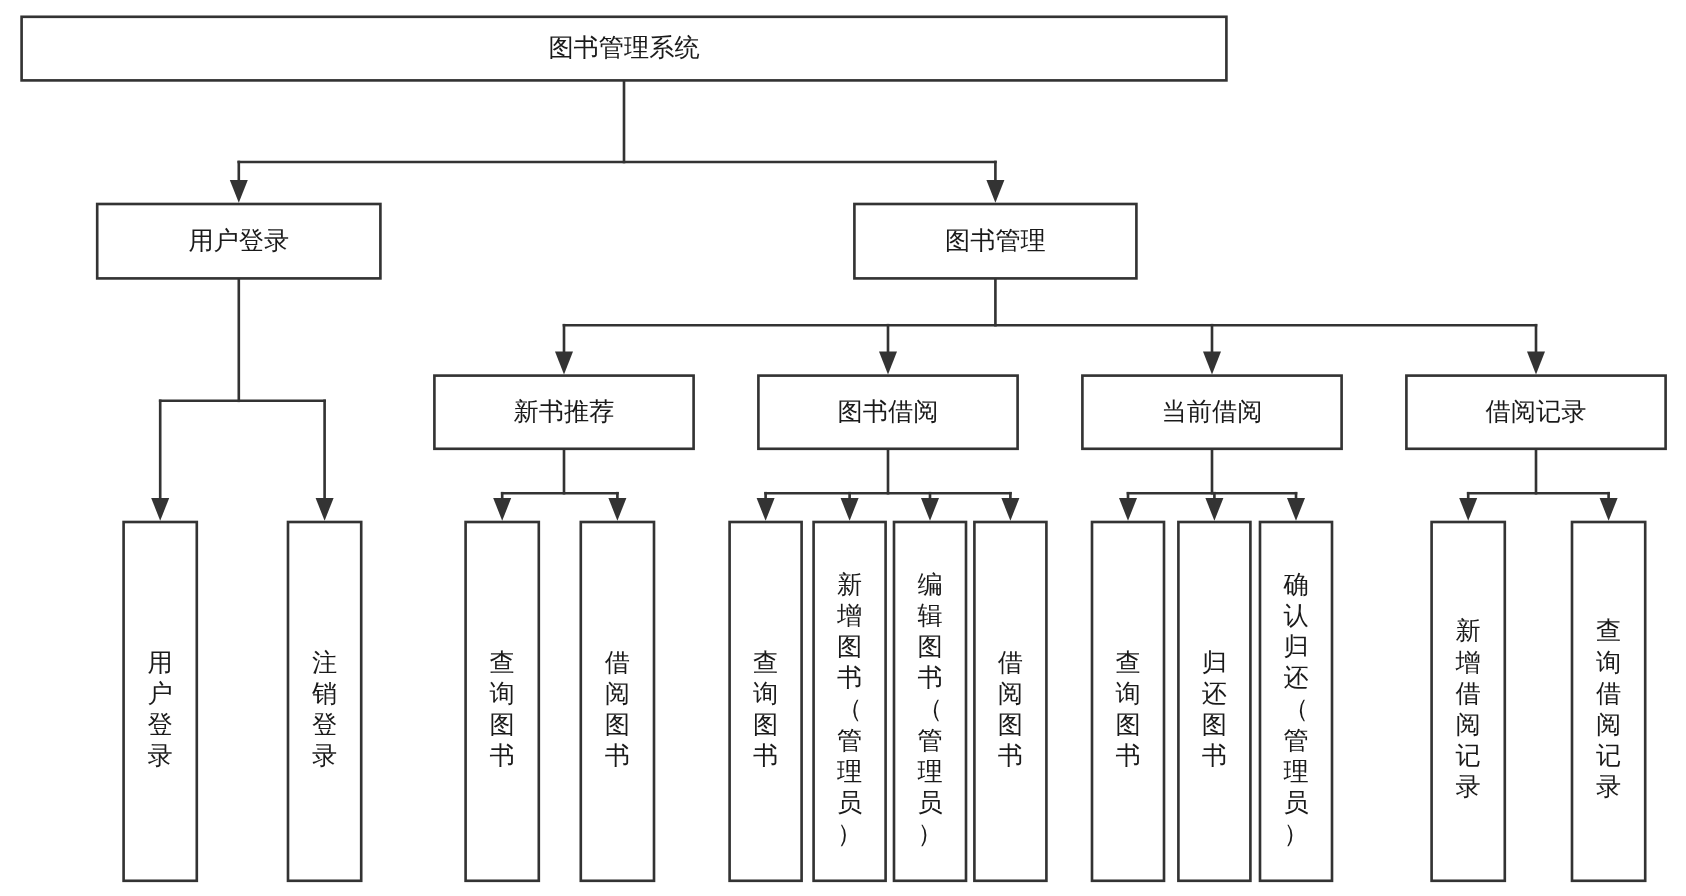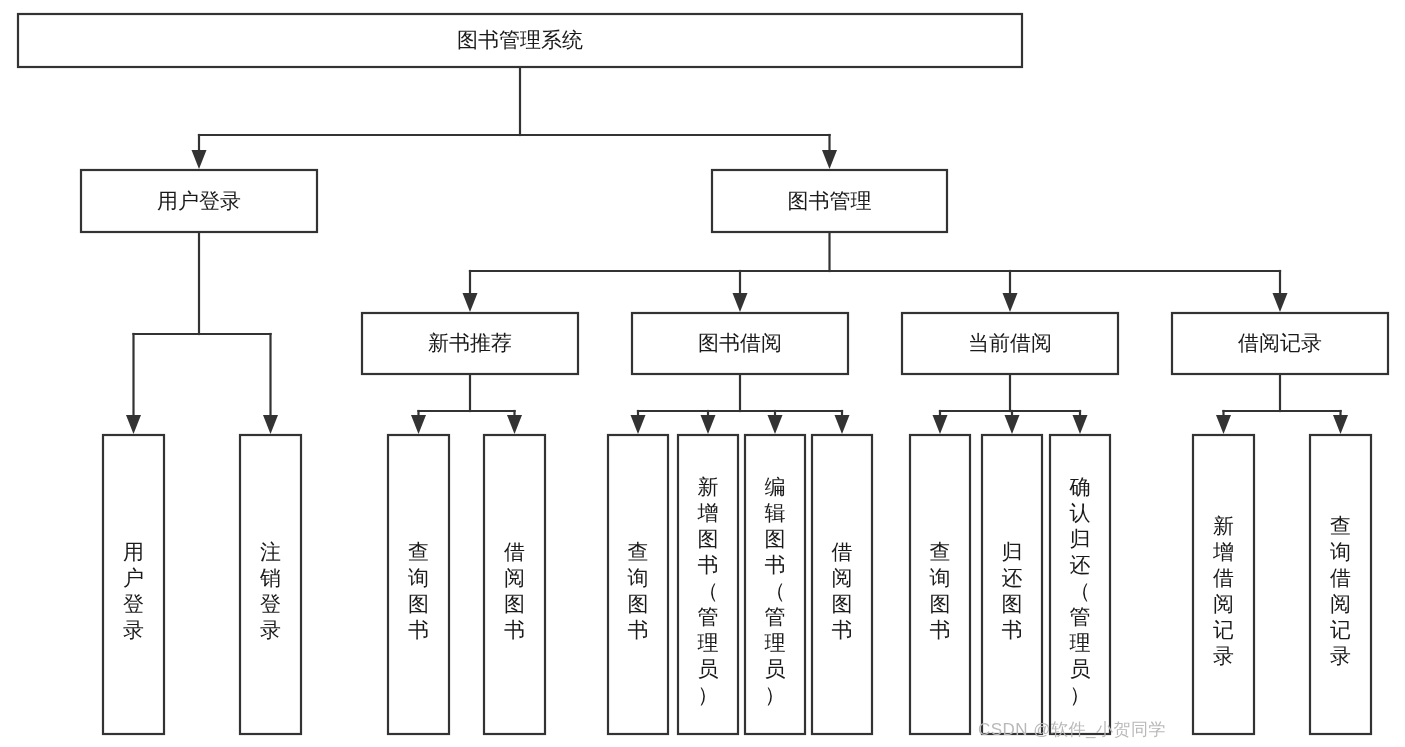--- a/index.html
+++ b/index.html
@@ -209,14 +209,13 @@
         <g>
           <rect x="1193" y="435" width="61" height="299" class="node-box"></rect>
           <text x="1223.5" class="node-label-h" y="526.78" dominant-baseline="auto"><tspan x="1223.5" dy="0">新</tspan><tspan x="1223.5" dy="26">增</tspan><tspan x="1223.5" dy="26">借</tspan><tspan x="1223.5" dy="26">阅</tspan><tspan x="1223.5" dy="26">记</tspan><tspan x="1223.5" dy="26">录</tspan></text>
         </g>
         <g>
           <rect x="1310" y="435" width="61" height="299" class="node-box"></rect>
           <text x="1340.5" class="node-label-h" y="526.78" dominant-baseline="auto"><tspan x="1340.5" dy="0">查</tspan><tspan x="1340.5" dy="26">询</tspan><tspan x="1340.5" dy="26">借</tspan><tspan x="1340.5" dy="26">阅</tspan><tspan x="1340.5" dy="26">记</tspan><tspan x="1340.5" dy="26">录</tspan></text>
         </g>
       </g>
   </svg>
-  <div class="watermark">CSDN @软件_小贺同学</div>
 </div>
 
 </body></html>

